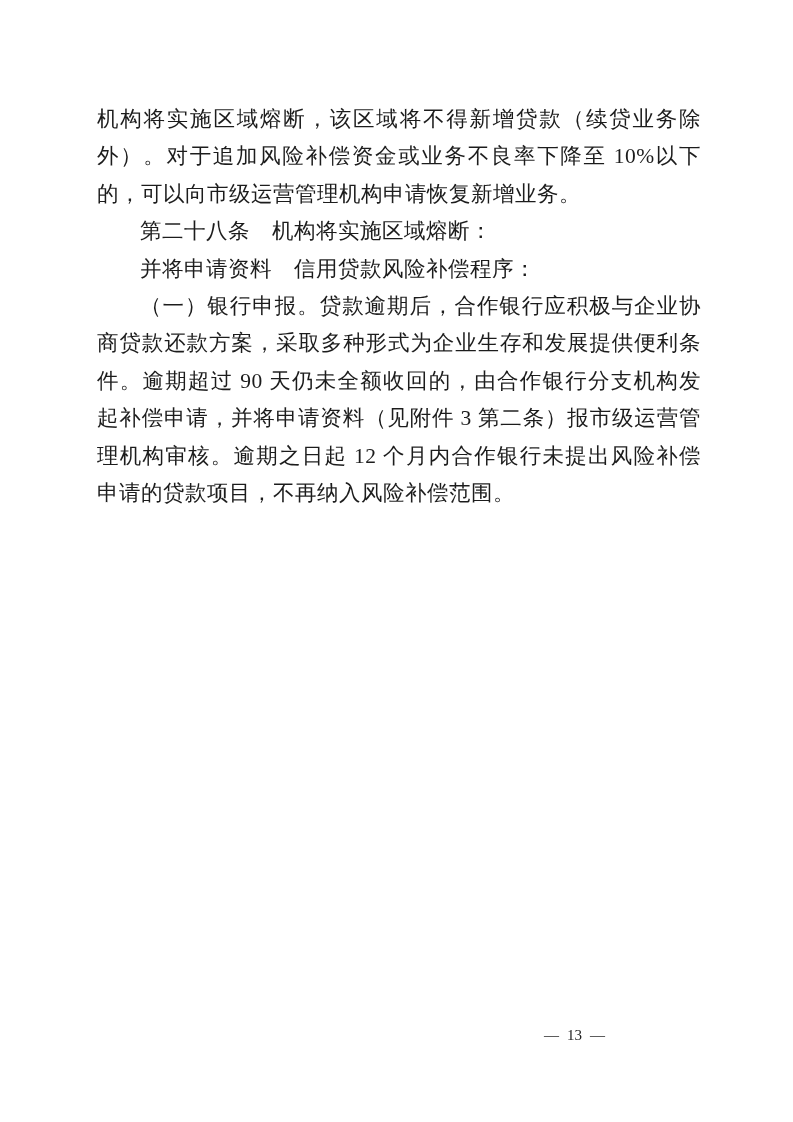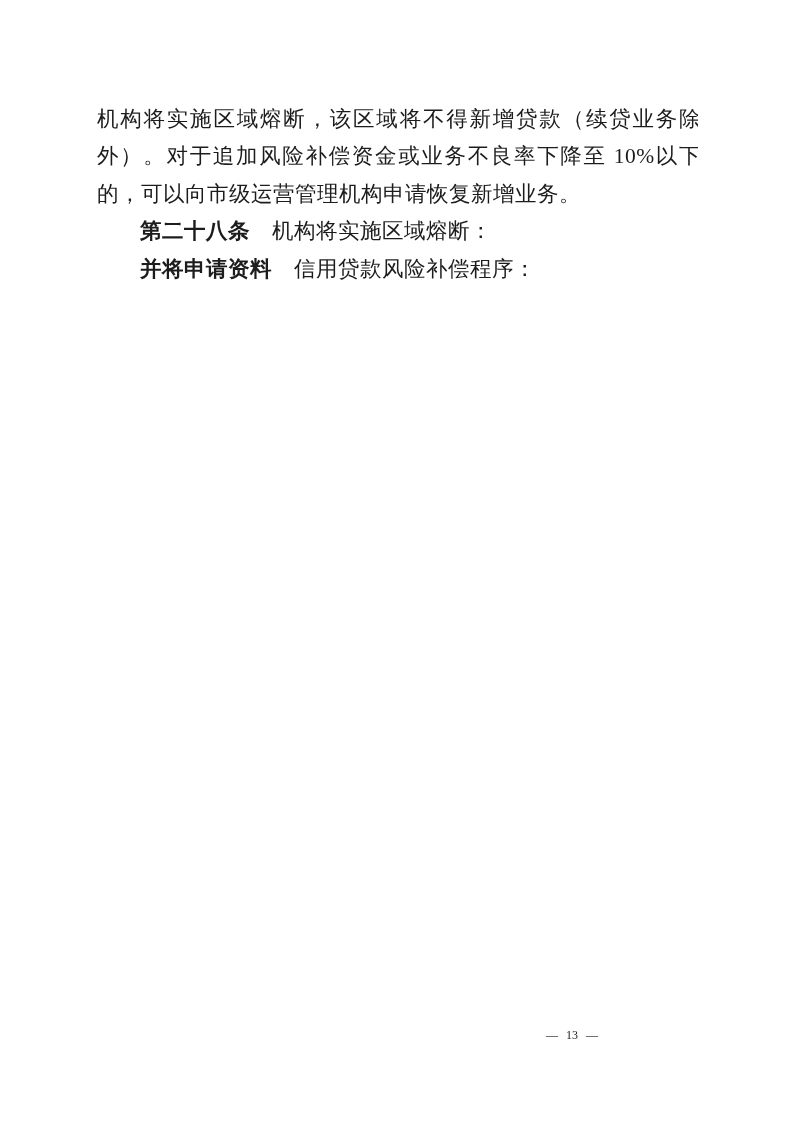--- a/index.html
+++ b/index.html
@@ -8,47 +8,48 @@
     background: #ffffff;
   }
   .page {
     position: relative;
     width: 698px;
     height: 1122px;
     background: #ffffff;
     overflow: hidden;
     font-family: "Liberation Serif", "DejaVu Serif", serif;
     color: #1c1c1c;
+    padding-left: 7px;
   }
   .content {
     position: absolute;
     top: 101px;
     left: 97px;
     width: 604px;
   }
   .para {
     margin: 0;
     font-size: 21.5px;
     line-height: 37.4px;
     text-align: justify;
     text-justify: inter-ideograph;
     letter-spacing: 0.5px;
     word-break: break-all;
   }
   .para.indent {
     text-indent: 2em;
   }
   .run-bold {
-    font-weight: bold;
+    font-weight: normal;
   }
   .footer {
     position: absolute;
     top: 1022px;
     right: 100px;
-    font-size: 12px;
+    font-size: 15px;
     line-height: 26px;
     color: #1c1c1c;
     white-space: nowrap;
   }
   .footer .page-num {
     margin: 0 8px;
   }
 </style>
 </head>
 <body>
@@ -57,18 +58,19 @@
   <div class="content">
 
     <p class="para"><span>机构将实施区域熔断，该区域将不得新增贷款（续贷业务除外）。对于追加风险补偿资金或业务不良率下降至 10%以下的，可以向市级运营管理机构申请恢复新增业务。</span></p>
 
     <p class="para indent"><span class="run-bold">第二十八条</span><span>　机构将实施区域熔断：</span></p>
 
 
 
     <p class="para indent"><span class="run-bold">并将申请资料</span><span>　信用贷款风险补偿程序：</span></p>
 
+    <p class="para indent"><span class="run-bold">（一）银行申报。</span><span>贷款逾期后，合作银行应积极与企业协商贷款还款方案，采取多种形式为企业生存和发展提供便利条件。逾期超过 90 天仍未全额收回的，由合作银行分支机构发起补偿申请，并将申请资料（见附件 3 第二条）报市级运营管理机构审核。逾期之日起 12 个月内合作银行未提出风险补偿申请的贷款项目，不再纳入风险补偿范围。</span></p>
 
 
   </div>
 
   <div class="footer"><span>—</span><span class="page-num">13</span><span>—</span></div>
 </div>
 
 </body></html>

